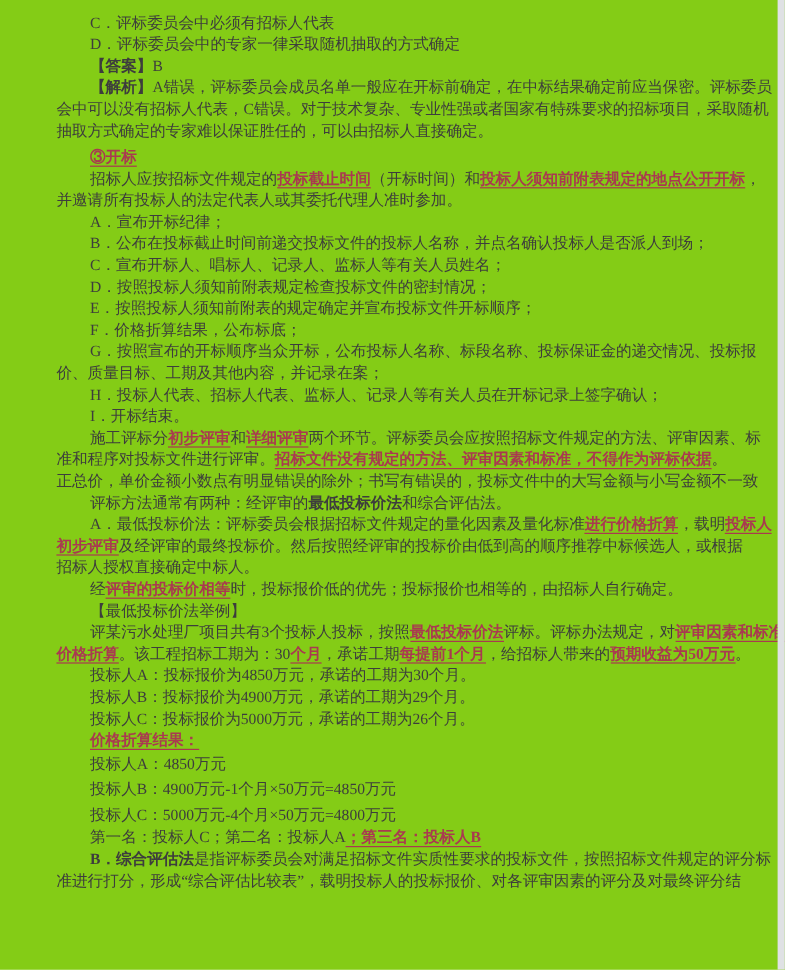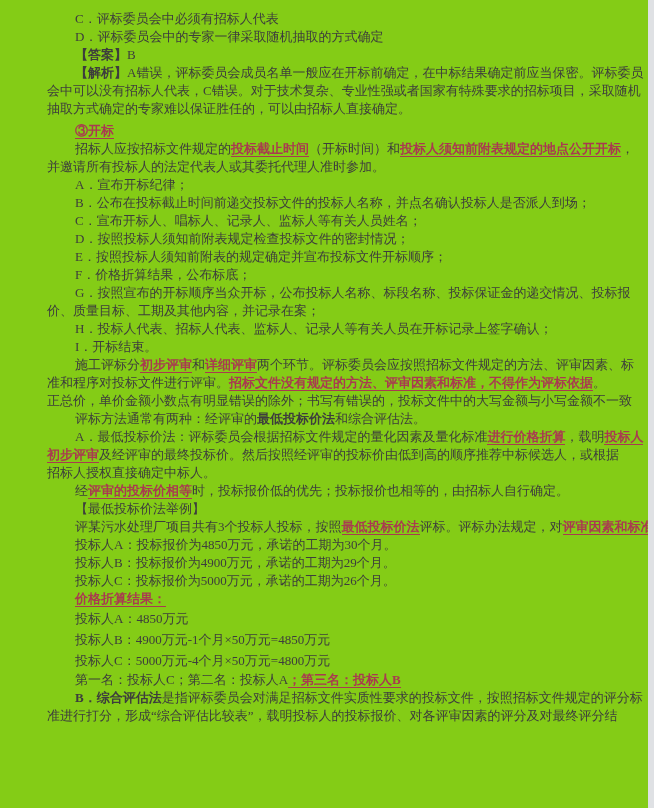--- a/index.html
+++ b/index.html
@@ -71,20 +71,21 @@
       <div class="line ind"><span class="run">施工评标分</span><span class="run r">初步评审</span><span class="run">和</span><span class="run r">详细评审</span><span class="run">两个环节。评标委员会应按照招标文件规定的方法、评审因素、标</span></div>
       <div class="line"><span class="run">准和程序对投标文件进行评审。</span><span class="run r">招标文件没有规定的方法、评审因素和标准，不得作为评标依据</span><span class="run">。</span></div>
       <div class="line"><span class="run">正总价，单价金额小数点有明显错误的除外；书写有错误的，投标文件中的大写金额与小写金额不一致</span></div>
       <div class="line ind"><span class="run">评标方法通常有两种：经评审的</span><span class="run b">最低投标价法</span><span class="run">和综合评估法。</span></div>
       <div class="line ind"><span class="run">A．最低投标价法：评标委员会根据招标文件规定的量化因素及量化标准</span><span class="run r">进行价格折算</span><span class="run">，载明</span><span class="run r">投标人</span></div>
       <div class="line"><span class="run r">初步评审</span><span class="run">及经评审的最终投标价。然后按照经评审的投标价由低到高的顺序推荐中标候选人，或根据</span></div>
       <div class="line"><span class="run">招标人授权直接确定中标人。</span></div>
       <div class="line ind"><span class="run">经</span><span class="run r">评审的投标价相等</span><span class="run">时，投标报价低的优先；投标报价也相等的，由招标人自行确定。</span></div>
       <div class="line ind"><span class="run">【最低投标价法举例】</span></div>
       <div class="line ind"><span class="run">评某污水处理厂项目共有3个投标人投标，按照</span><span class="run r">最低投标价法</span><span class="run">评标。评标办法规定，对</span><span class="run r">评审因素和标准</span></div>
+      <div class="line"><span class="run r">价格折算</span><span class="run">。该工程招标工期为：30</span><span class="run r">个月</span><span class="run">，承诺工期</span><span class="run r">每提前1个月</span><span class="run">，给招标人带来的</span><span class="run r">预期收益为50万元</span><span class="run">。</span></div>
       <div class="line ind"><span class="run">投标人A：投标报价为4850万元，承诺的工期为30个月。</span></div>
       <div class="line ind"><span class="run">投标人B：投标报价为4900万元，承诺的工期为29个月。</span></div>
       <div class="line ind"><span class="run">投标人C：投标报价为5000万元，承诺的工期为26个月。</span></div>
       <div class="line ind"><span class="run r">价格折算结果：  </span></div>
       <div class="line ind tall"><span class="run">投标人A：4850万元</span></div>
       <div class="line ind tall"><span class="run">投标人B：4900万元-1个月×50万元=4850万元</span></div>
       <div class="line ind tall"><span class="run">投标人C：5000万元-4个月×50万元=4800万元</span></div>
       <div class="line ind"><span class="run">第一名：投标人C；第二名：投标人A</span><span class="run r">；第三名：投标人B</span></div>
       <div class="line ind"><span class="run b">B．综合评估法</span><span class="run">是指评标委员会对满足招标文件实质性要求的投标文件，按照招标文件规定的评分标</span></div>
       <div class="line"><span class="run">准进行打分，形成“综合评估比较表”，载明投标人的投标报价、对各评审因素的评分及对最终评分结</span></div>

